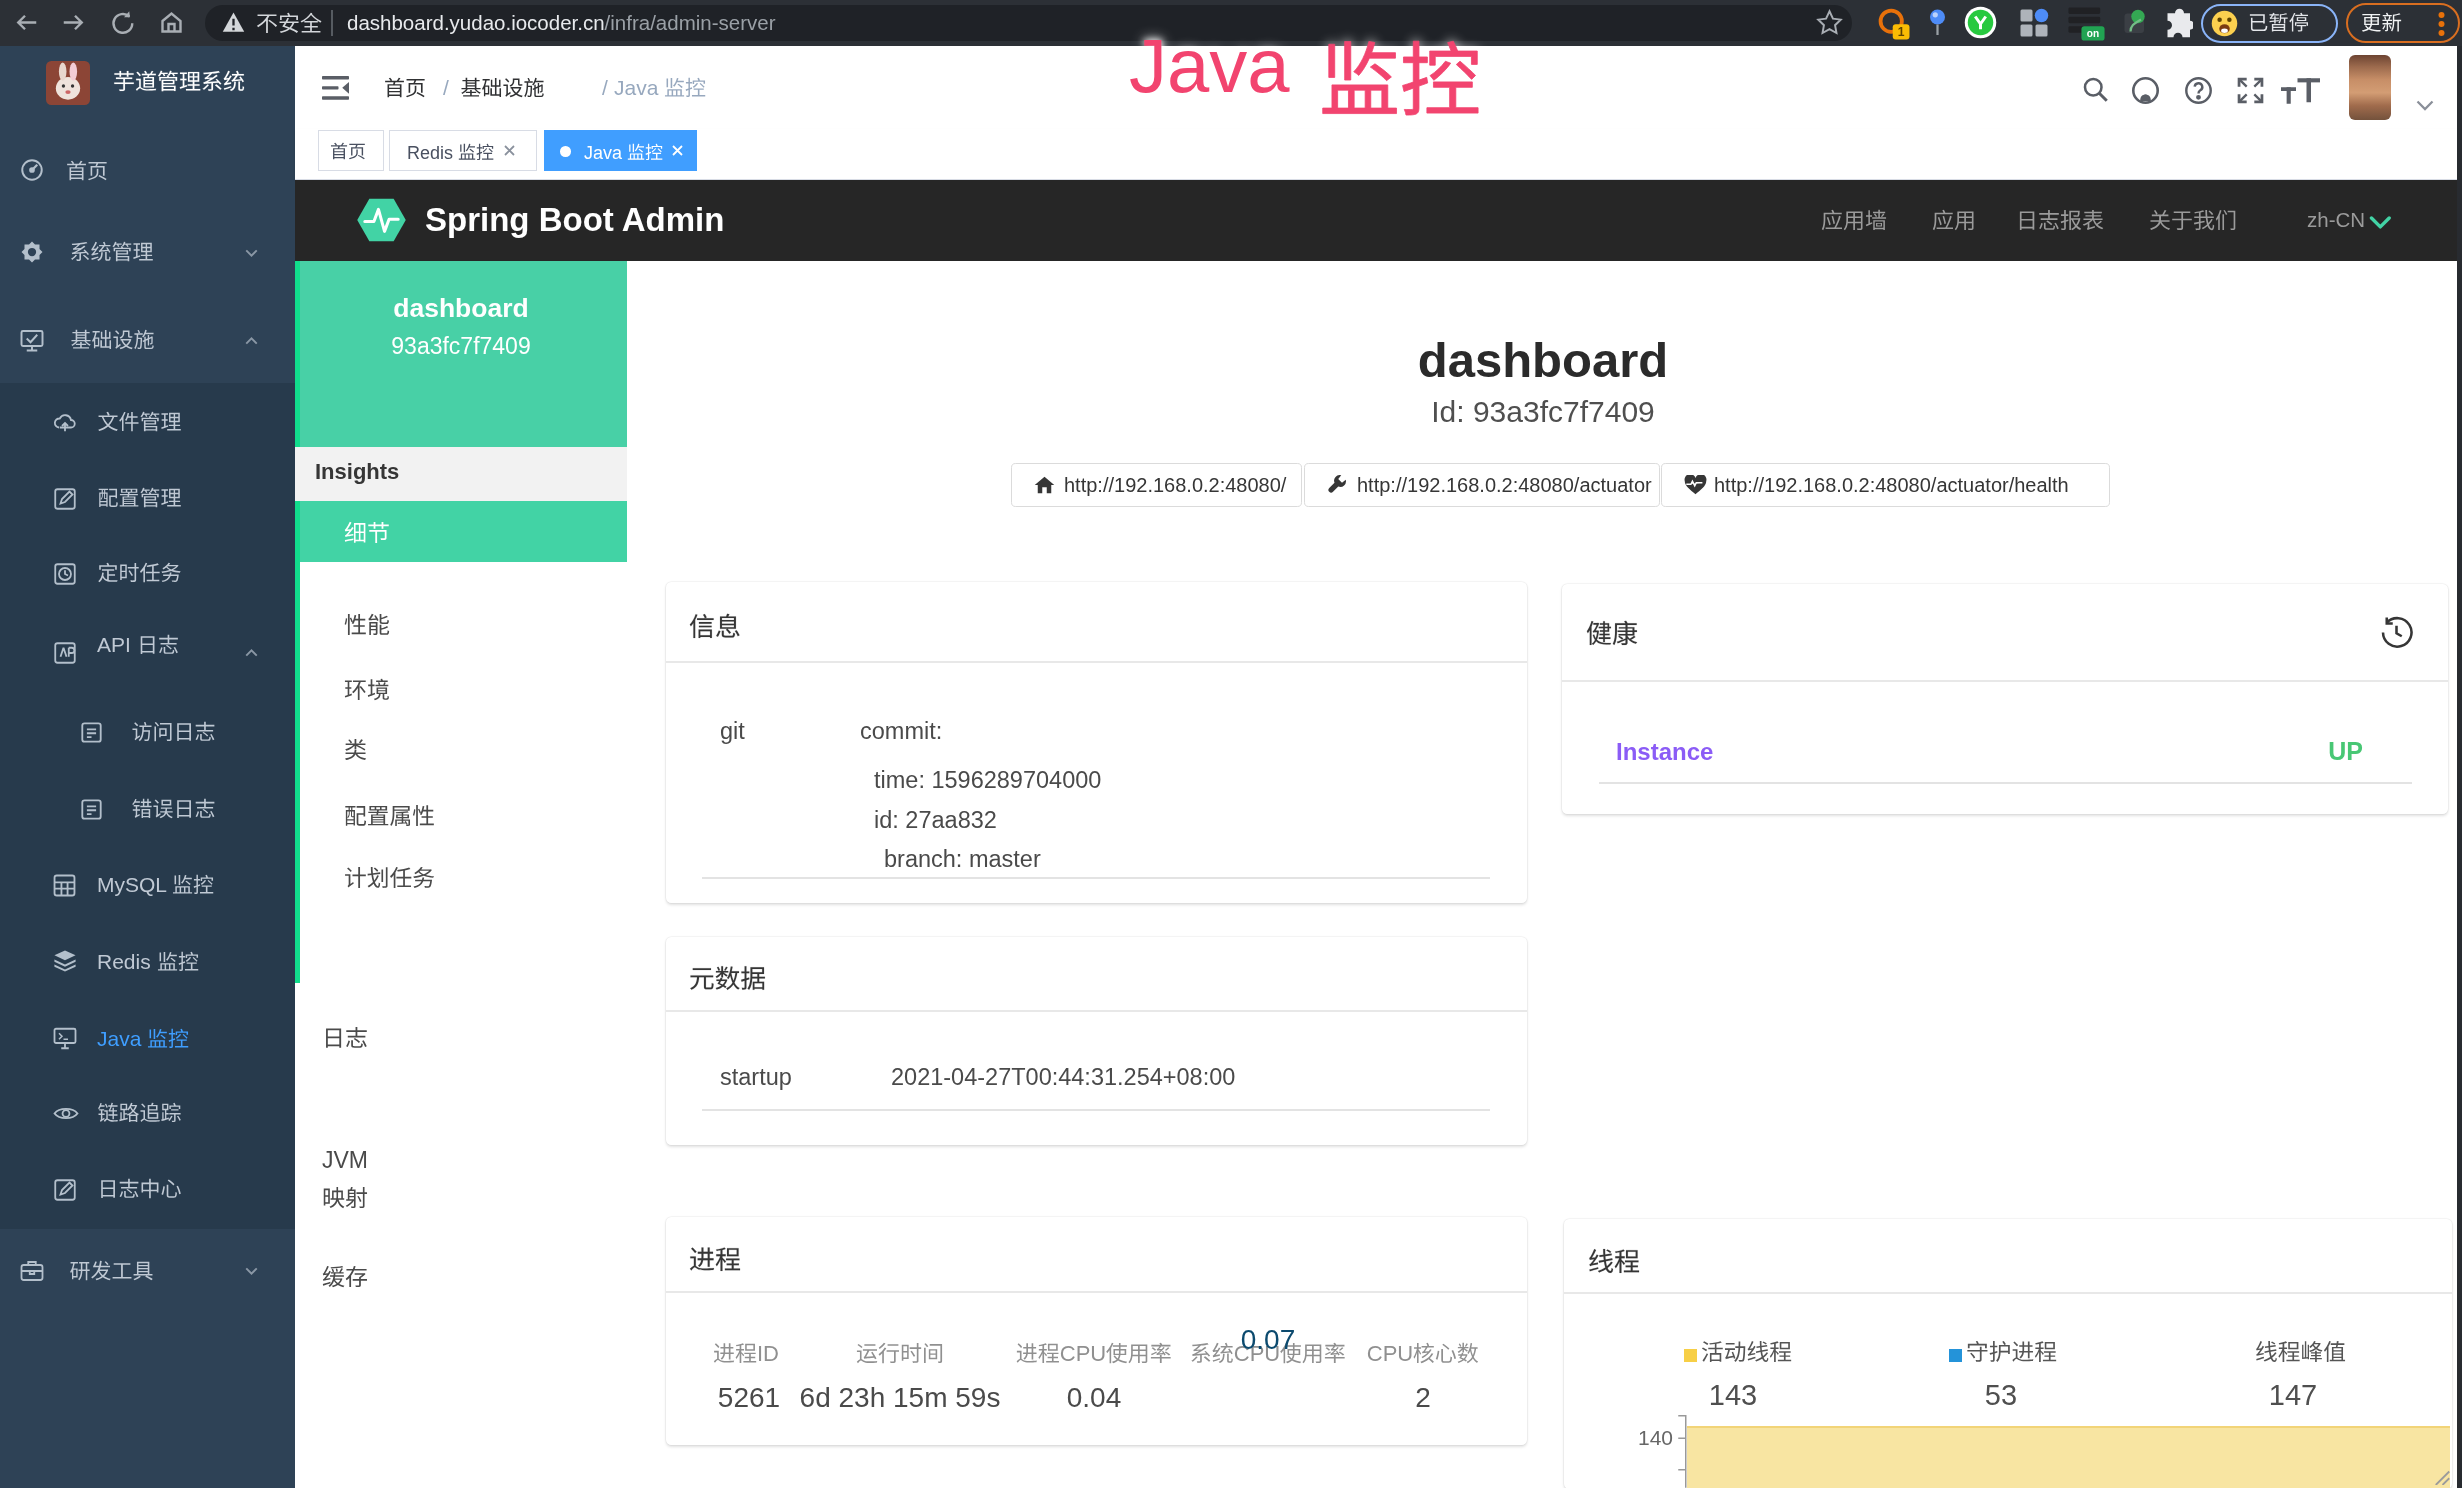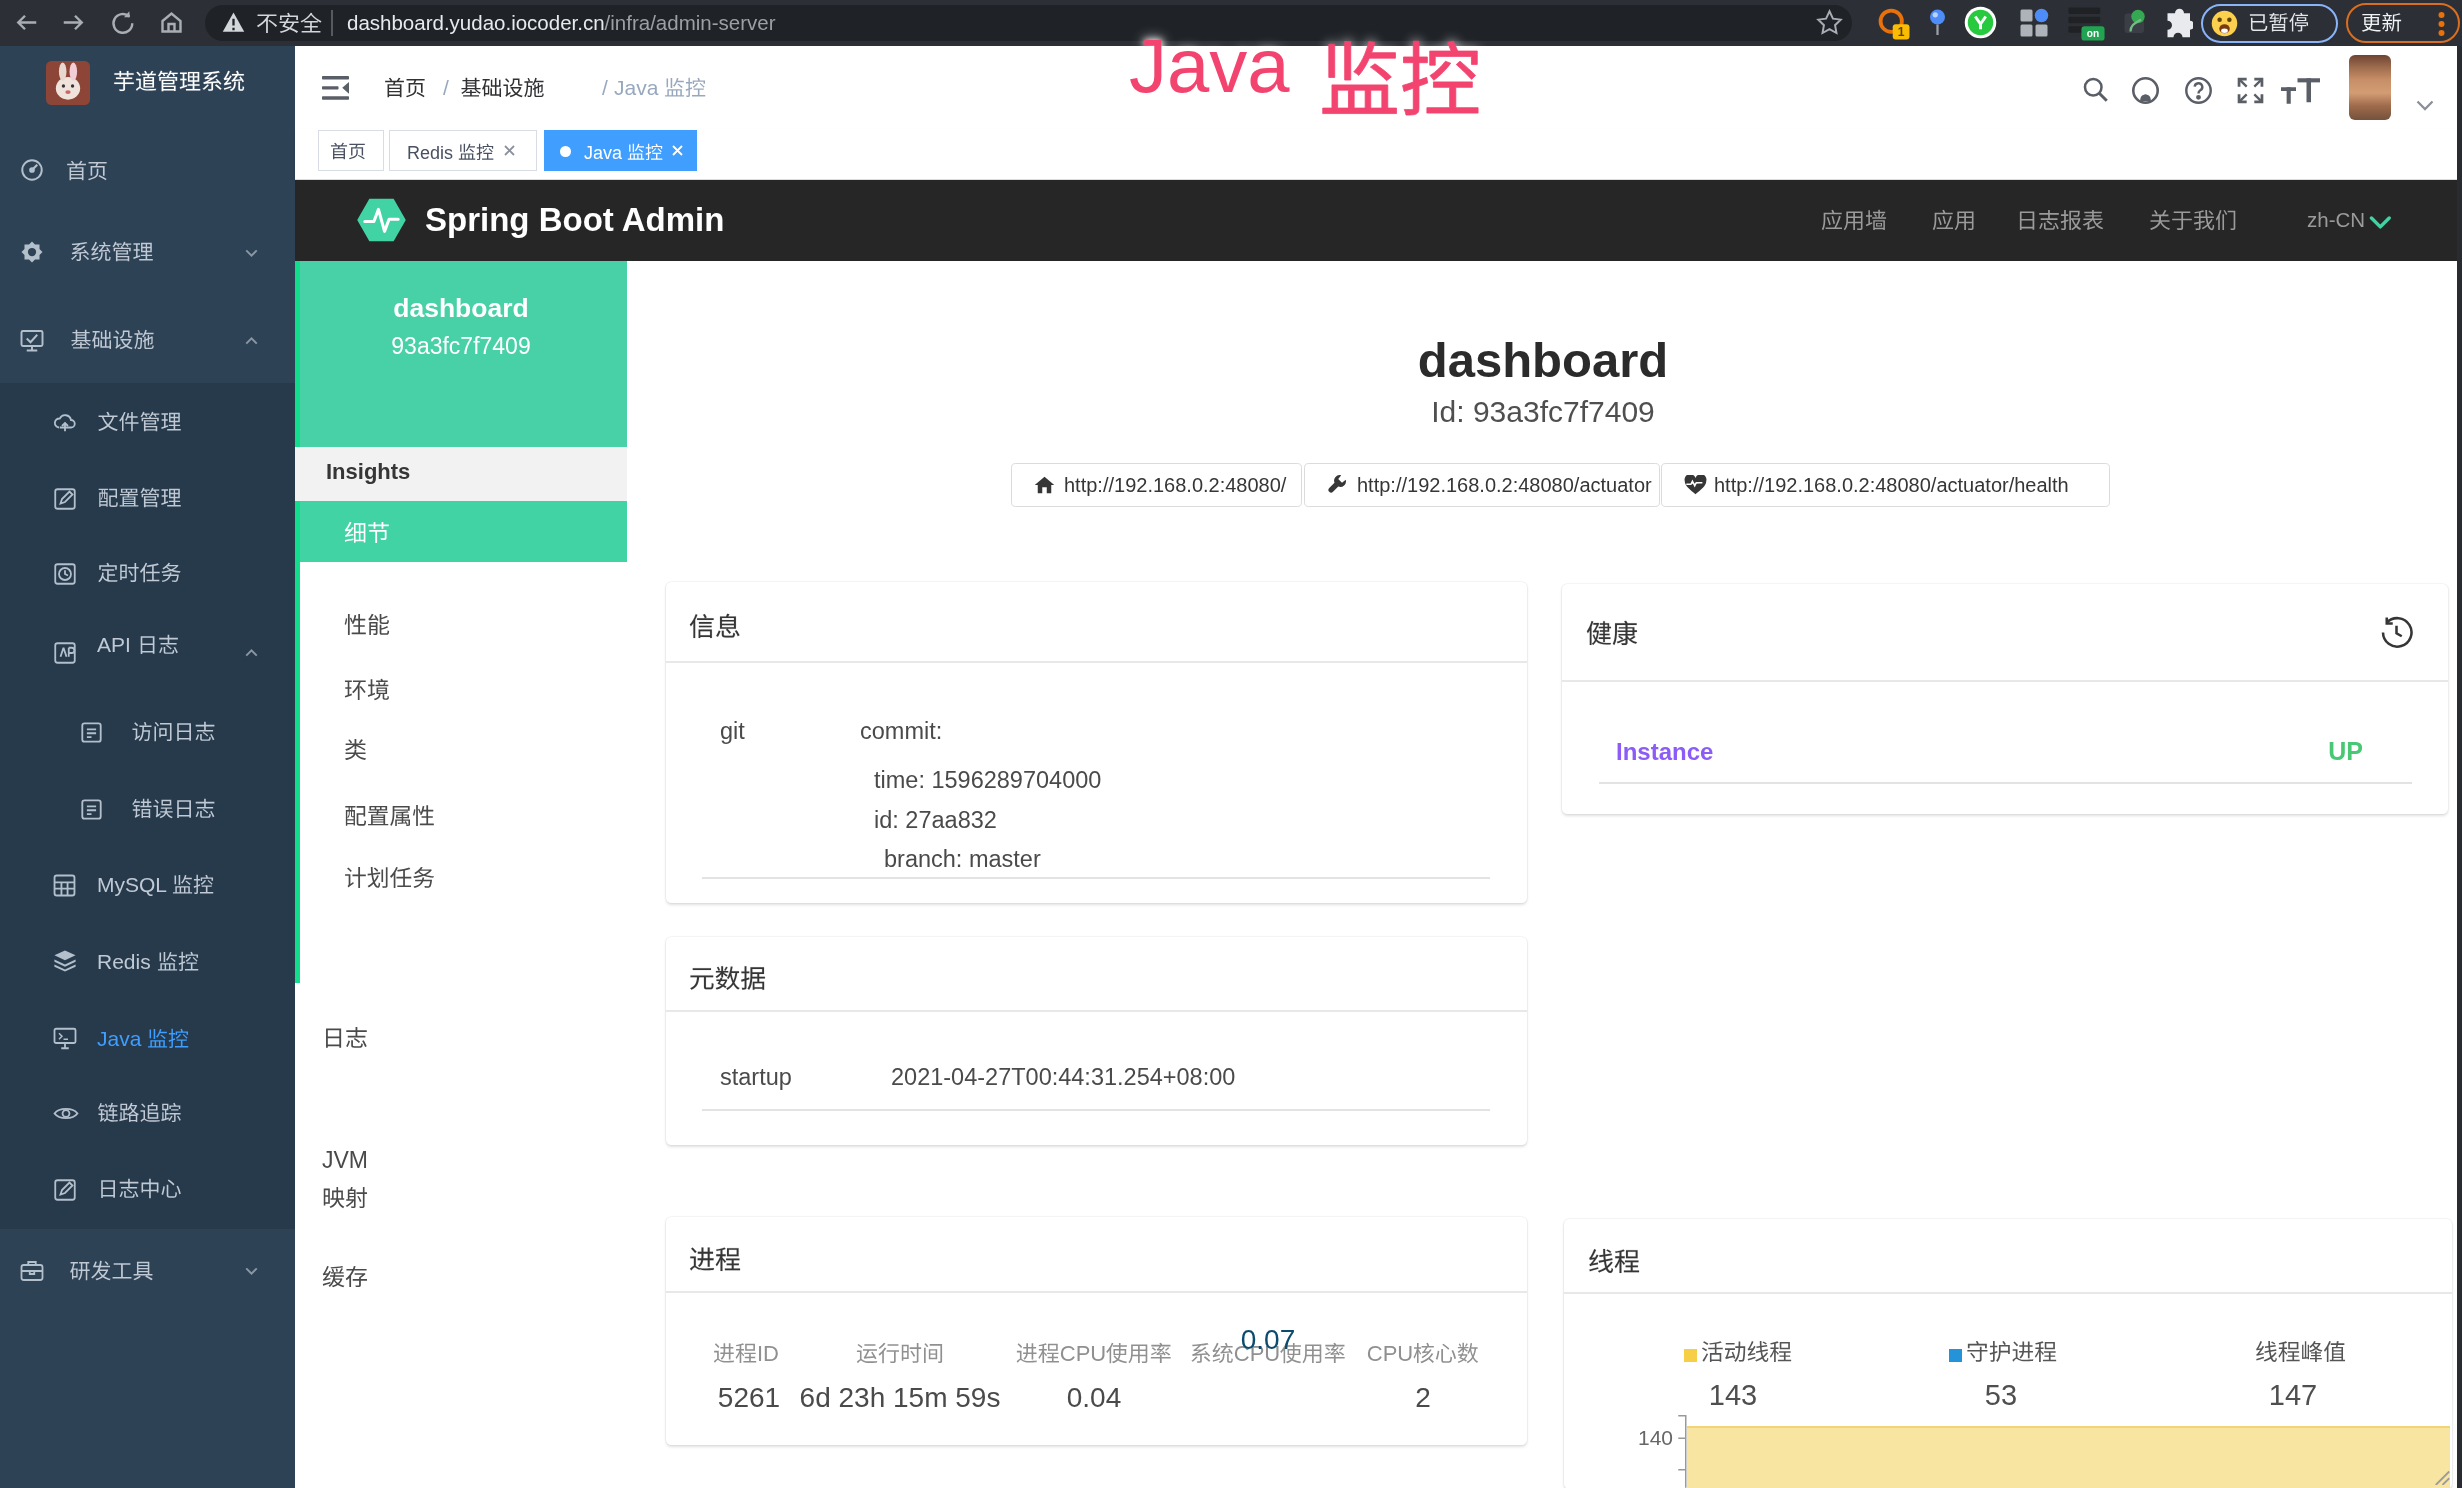--- a/index.html
+++ b/index.html
@@ -497,21 +497,21 @@
 <div style="position:absolute;left:2307px;top:210px;font:400 20.5px 'Liberation Sans', sans-serif;color:#9b9b9b;line-height:1;white-space:nowrap;">zh-CN</div>
 <svg style="position:absolute;left:2369px;top:216px;" width="24" height="15" viewBox="0 0 34 22">
     <path d="M3 3 L16 16 L29 3" stroke="#42d3a5" stroke-width="5" fill="none" stroke-linecap="round" stroke-linejoin="round"></path>
   </svg>
 <div style="position:absolute;left:295px;top:261px;width:332px;height:1228px;background:#fff;"></div>
 <div style="position:absolute;left:295px;top:261px;width:332px;height:186px;background:#48d0a6;"></div>
 <div style="position:absolute;left:295px;top:261px;width:5.3px;height:186px;background:#11dd8c;"></div>
 <div style="position:absolute;left:461px;top:295px;font:700 26.5px 'Liberation Sans', sans-serif;color:#fff;line-height:1;white-space:nowrap;transform:translateX(-50%);">dashboard</div>
 <div style="position:absolute;left:461px;top:335px;font:400 23px 'Liberation Sans', sans-serif;color:#fff;line-height:1;white-space:nowrap;transform:translateX(-50%);">93a3fc7f7409</div>
 <div style="position:absolute;left:295px;top:447px;width:332px;height:55px;background:#f2f2f2;"></div>
-<div style="position:absolute;left:315px;top:461px;font:700 22px 'Liberation Sans', sans-serif;color:#363636;line-height:1;white-space:nowrap;margin-left:11px;">Insights</div>
+<div style="position:absolute;left:315px;top:461px;font:700 22px 'Liberation Sans', sans-serif;color:#363636;line-height:1;white-space:nowrap;">Insights</div>
 <div style="position:absolute;left:295px;top:501px;width:332px;height:482px;background:#fff;"></div>
 <div style="position:absolute;left:295px;top:501px;width:5.3px;height:482px;background:#11dd8c;"></div>
 <div style="position:absolute;left:300px;top:501px;width:327px;height:61px;background:#42d3a5;"></div>
 <svg style="position:absolute;left:344px;top:521px;width:46px;height:23px;" viewBox="0 -880 2000 1000">
     <g transform="scale(1,-1)" fill="#fff">
       <use href="#g7ec6" x="0"></use>
       <use href="#g8282" x="1000"></use>
     </g>
   </svg>
 <svg style="position:absolute;left:344px;top:613px;width:46px;height:23px;" viewBox="0 -880 2000 1000">

